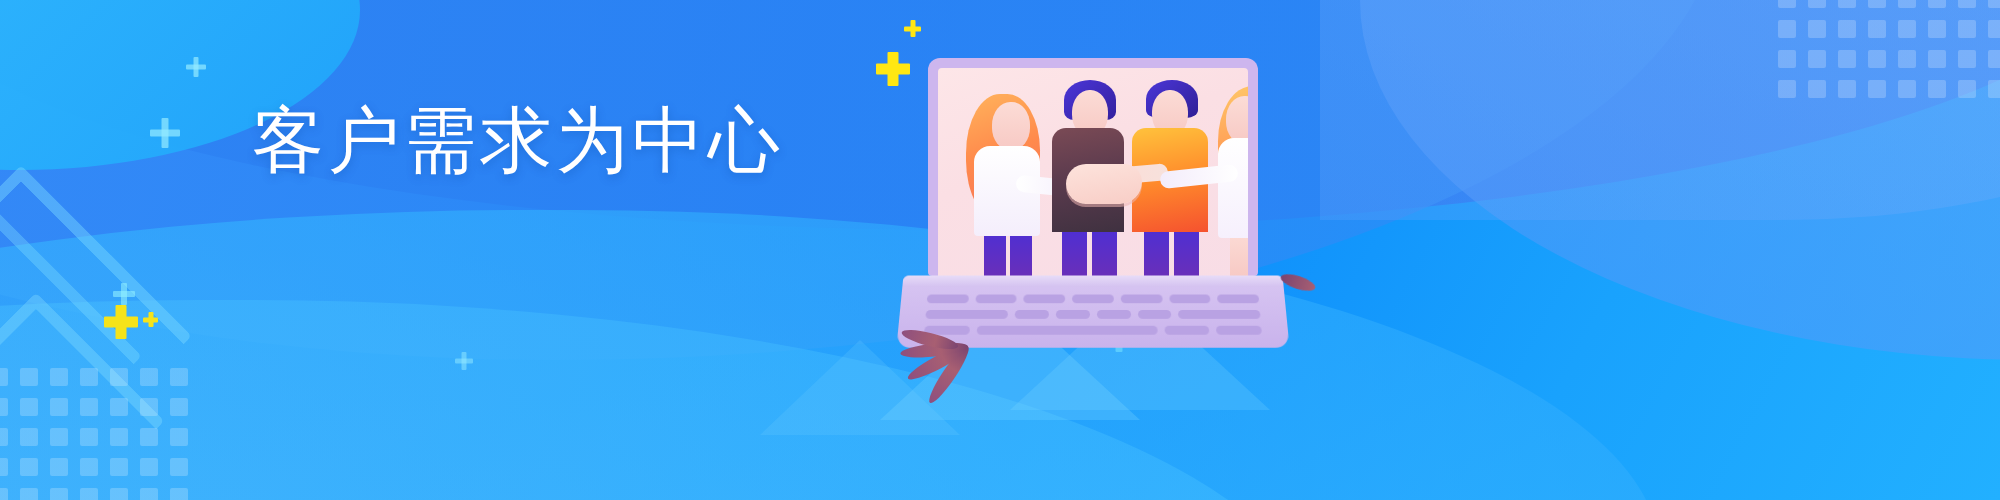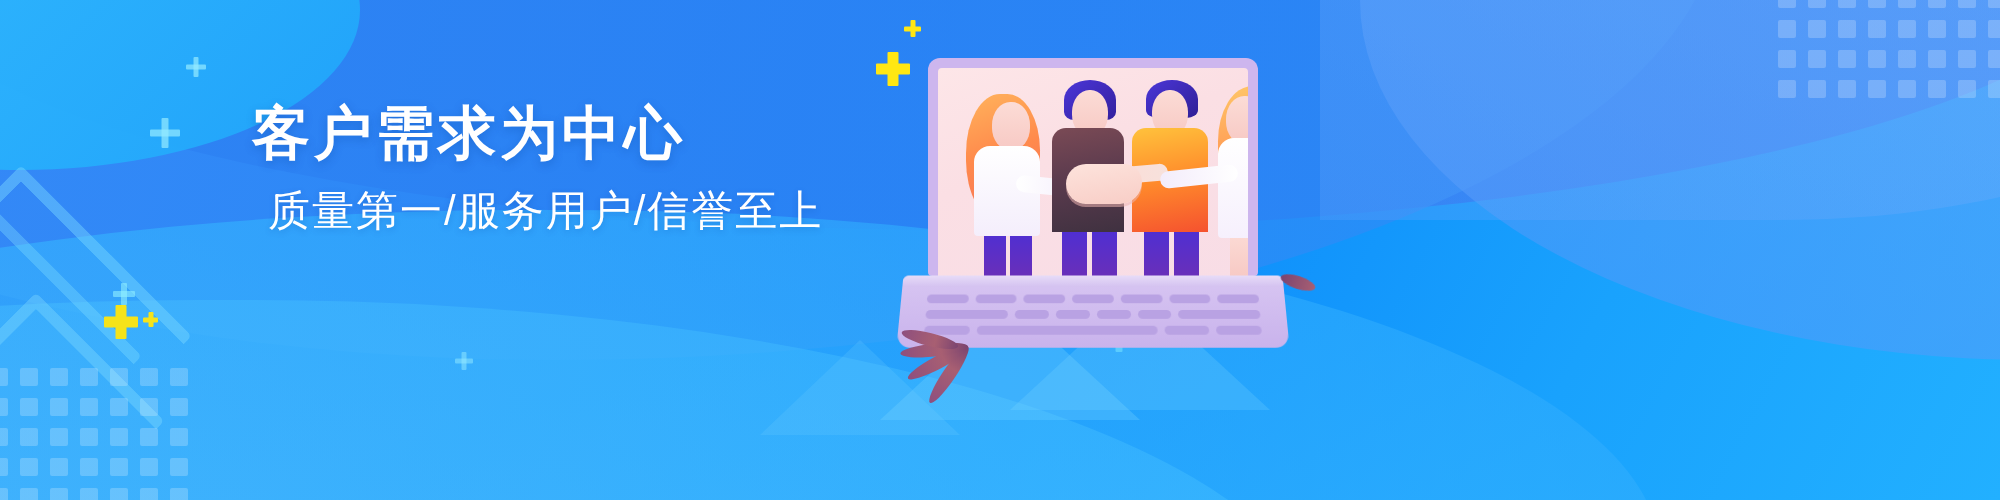--- a/index.html
+++ b/index.html
@@ -136,23 +136,23 @@
 
   
   .text-block {
     position: absolute;
     left: 252px; top: 104px;
     width: 620px;
   }
   .headline {
     margin: 0;
     color: #ffffff;
-    font-size: 58px;
+    font-size: 72px;
     line-height: 1;
-    font-weight: 700;
+    font-weight: 400;
     letter-spacing: 4px;
     white-space: nowrap;
     text-shadow: 0 3px 10px rgba(8, 60, 150, .28);
   }
   .subline {
     margin: 28px 0 0 16px;
     color: #ffffff;
     font-size: 42px;
     line-height: 1;
     font-weight: 500;
@@ -393,21 +393,20 @@
   <div class="plus p-cyan-3"></div>
   <div class="plus p-cyan-5"></div>
   <div class="plus p-yellow-l1"></div>
   <div class="plus p-yellow-l2"></div>
   <div class="plus p-yellow-big"></div>
   <div class="plus p-yellow-sm"></div>
   <div class="plus p-cyan-4"></div>
 
   <div class="text-block">
     <h1 class="headline">客户需求为中心</h1>
-    <p class="subline">质量第一/服务用户/信誉至上</p>
   </div>
 
   <div class="illustration">
 
     <div class="laptop-screen">
       <div class="screen-inner">
 
         <div class="person p1">
           <div class="hair"></div>
           <div class="head"></div>

